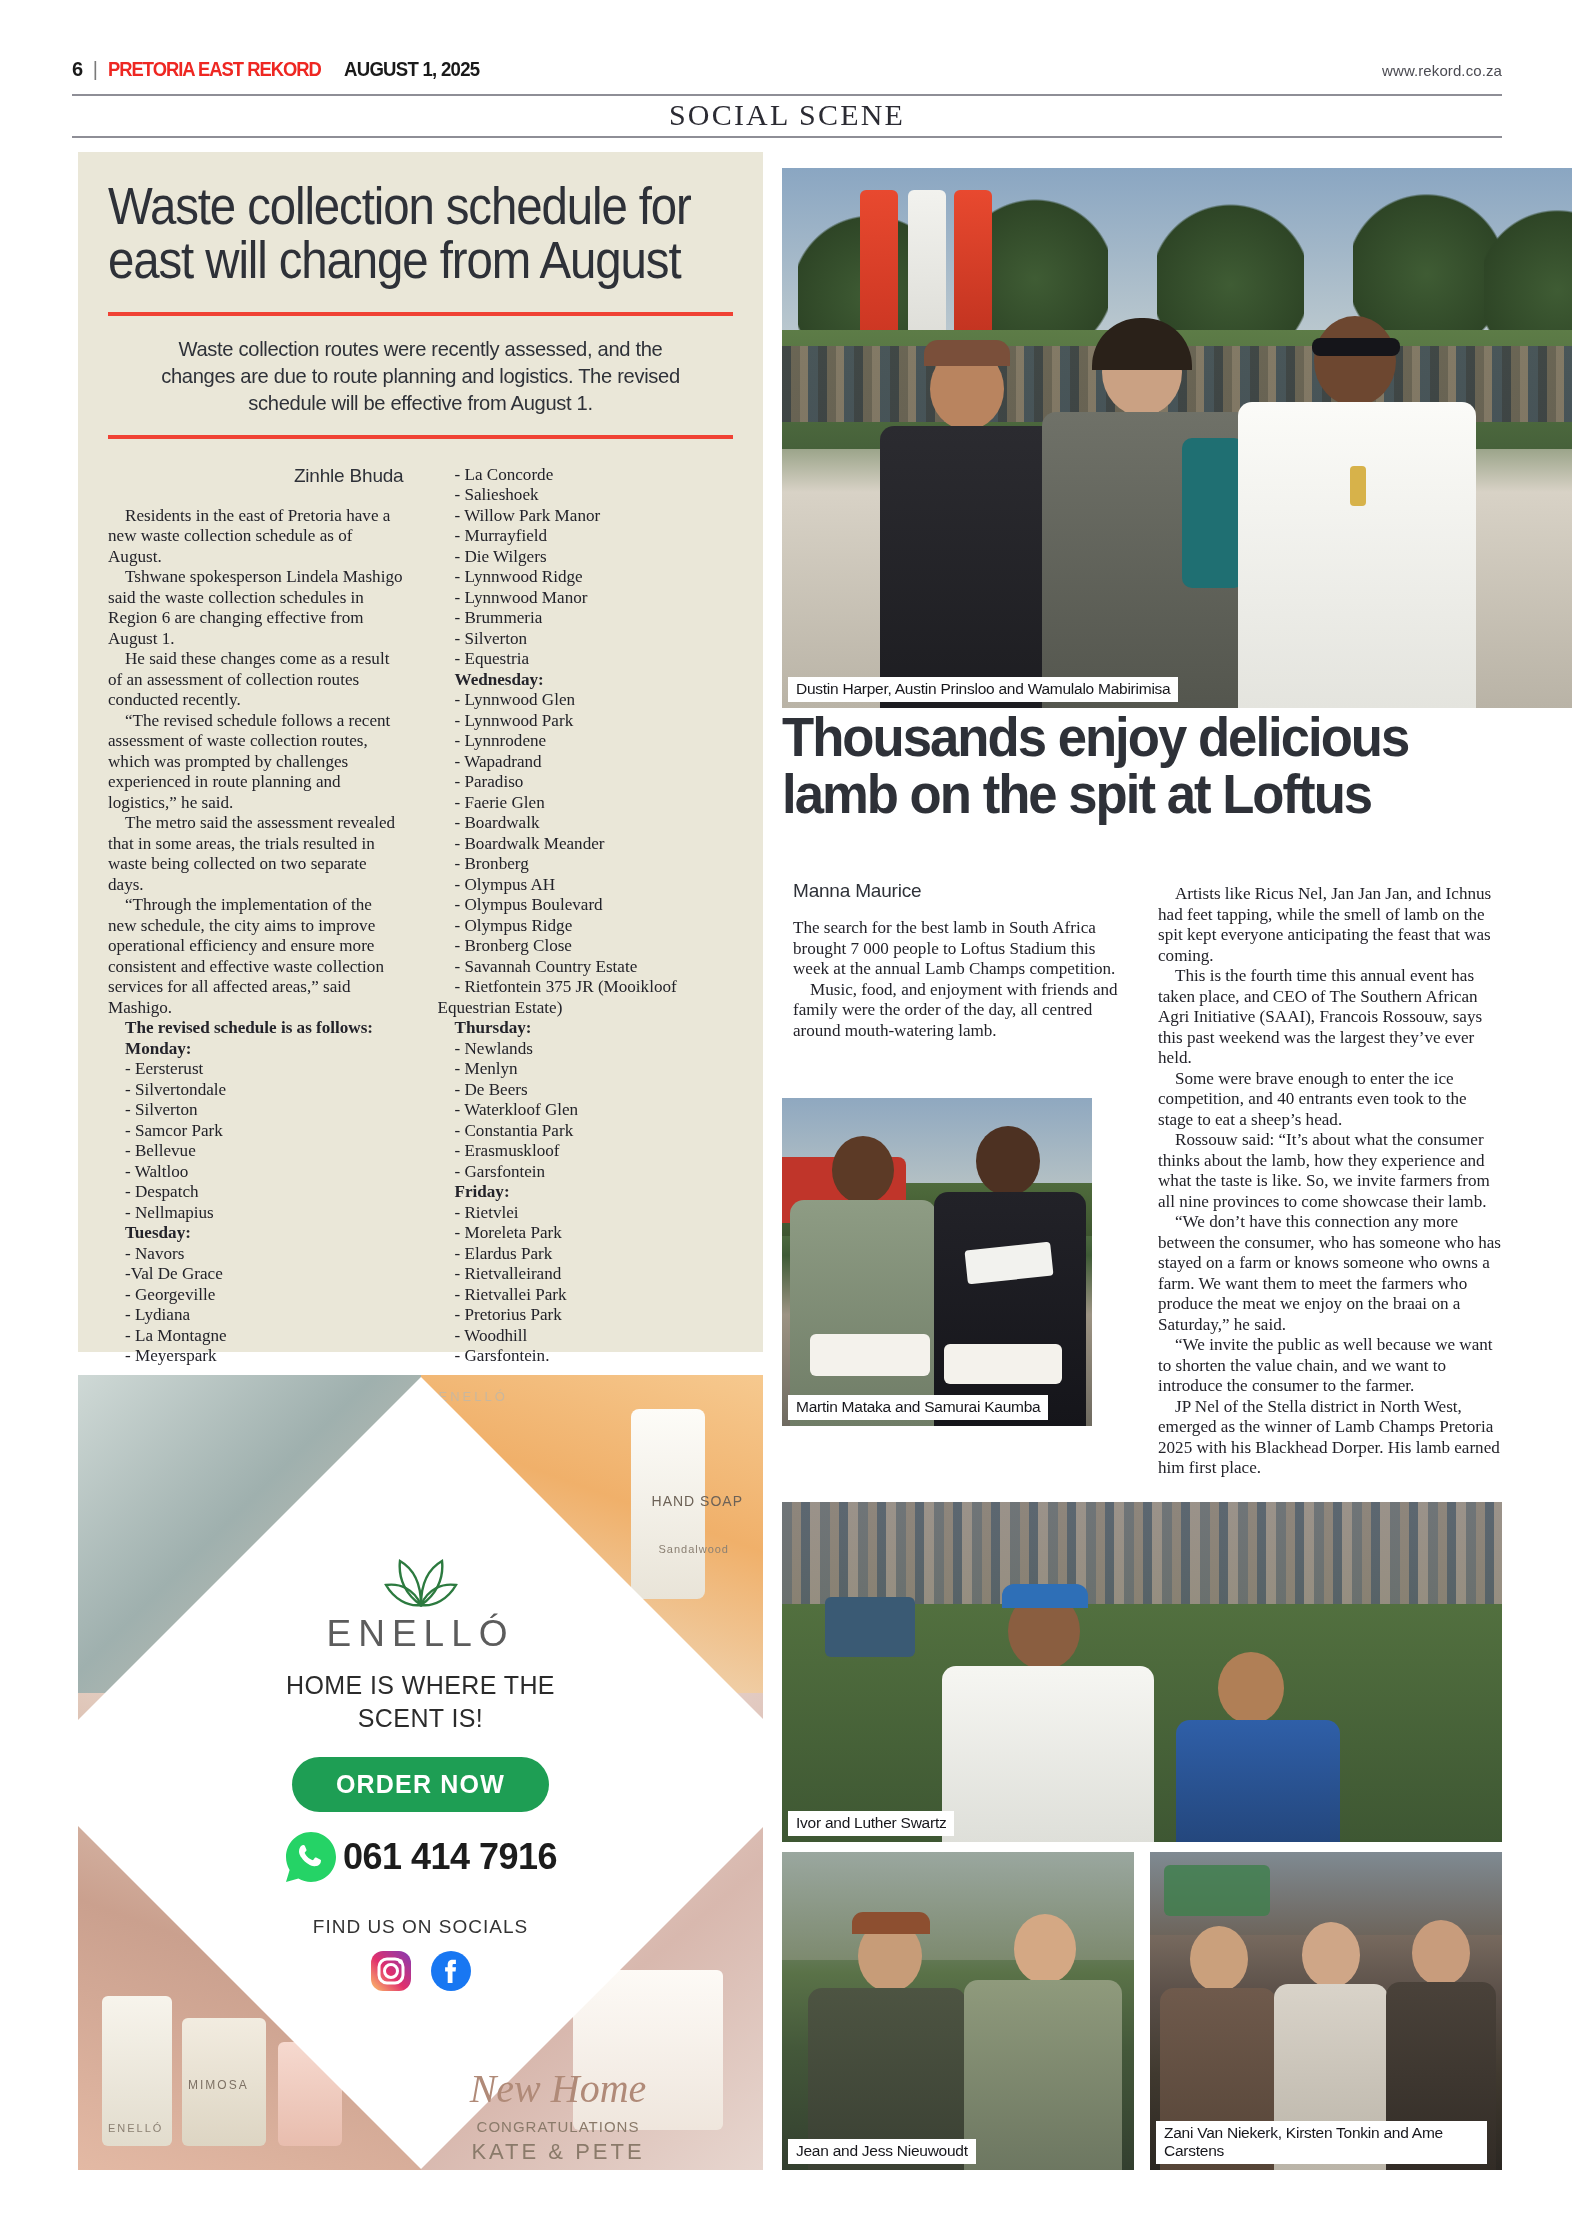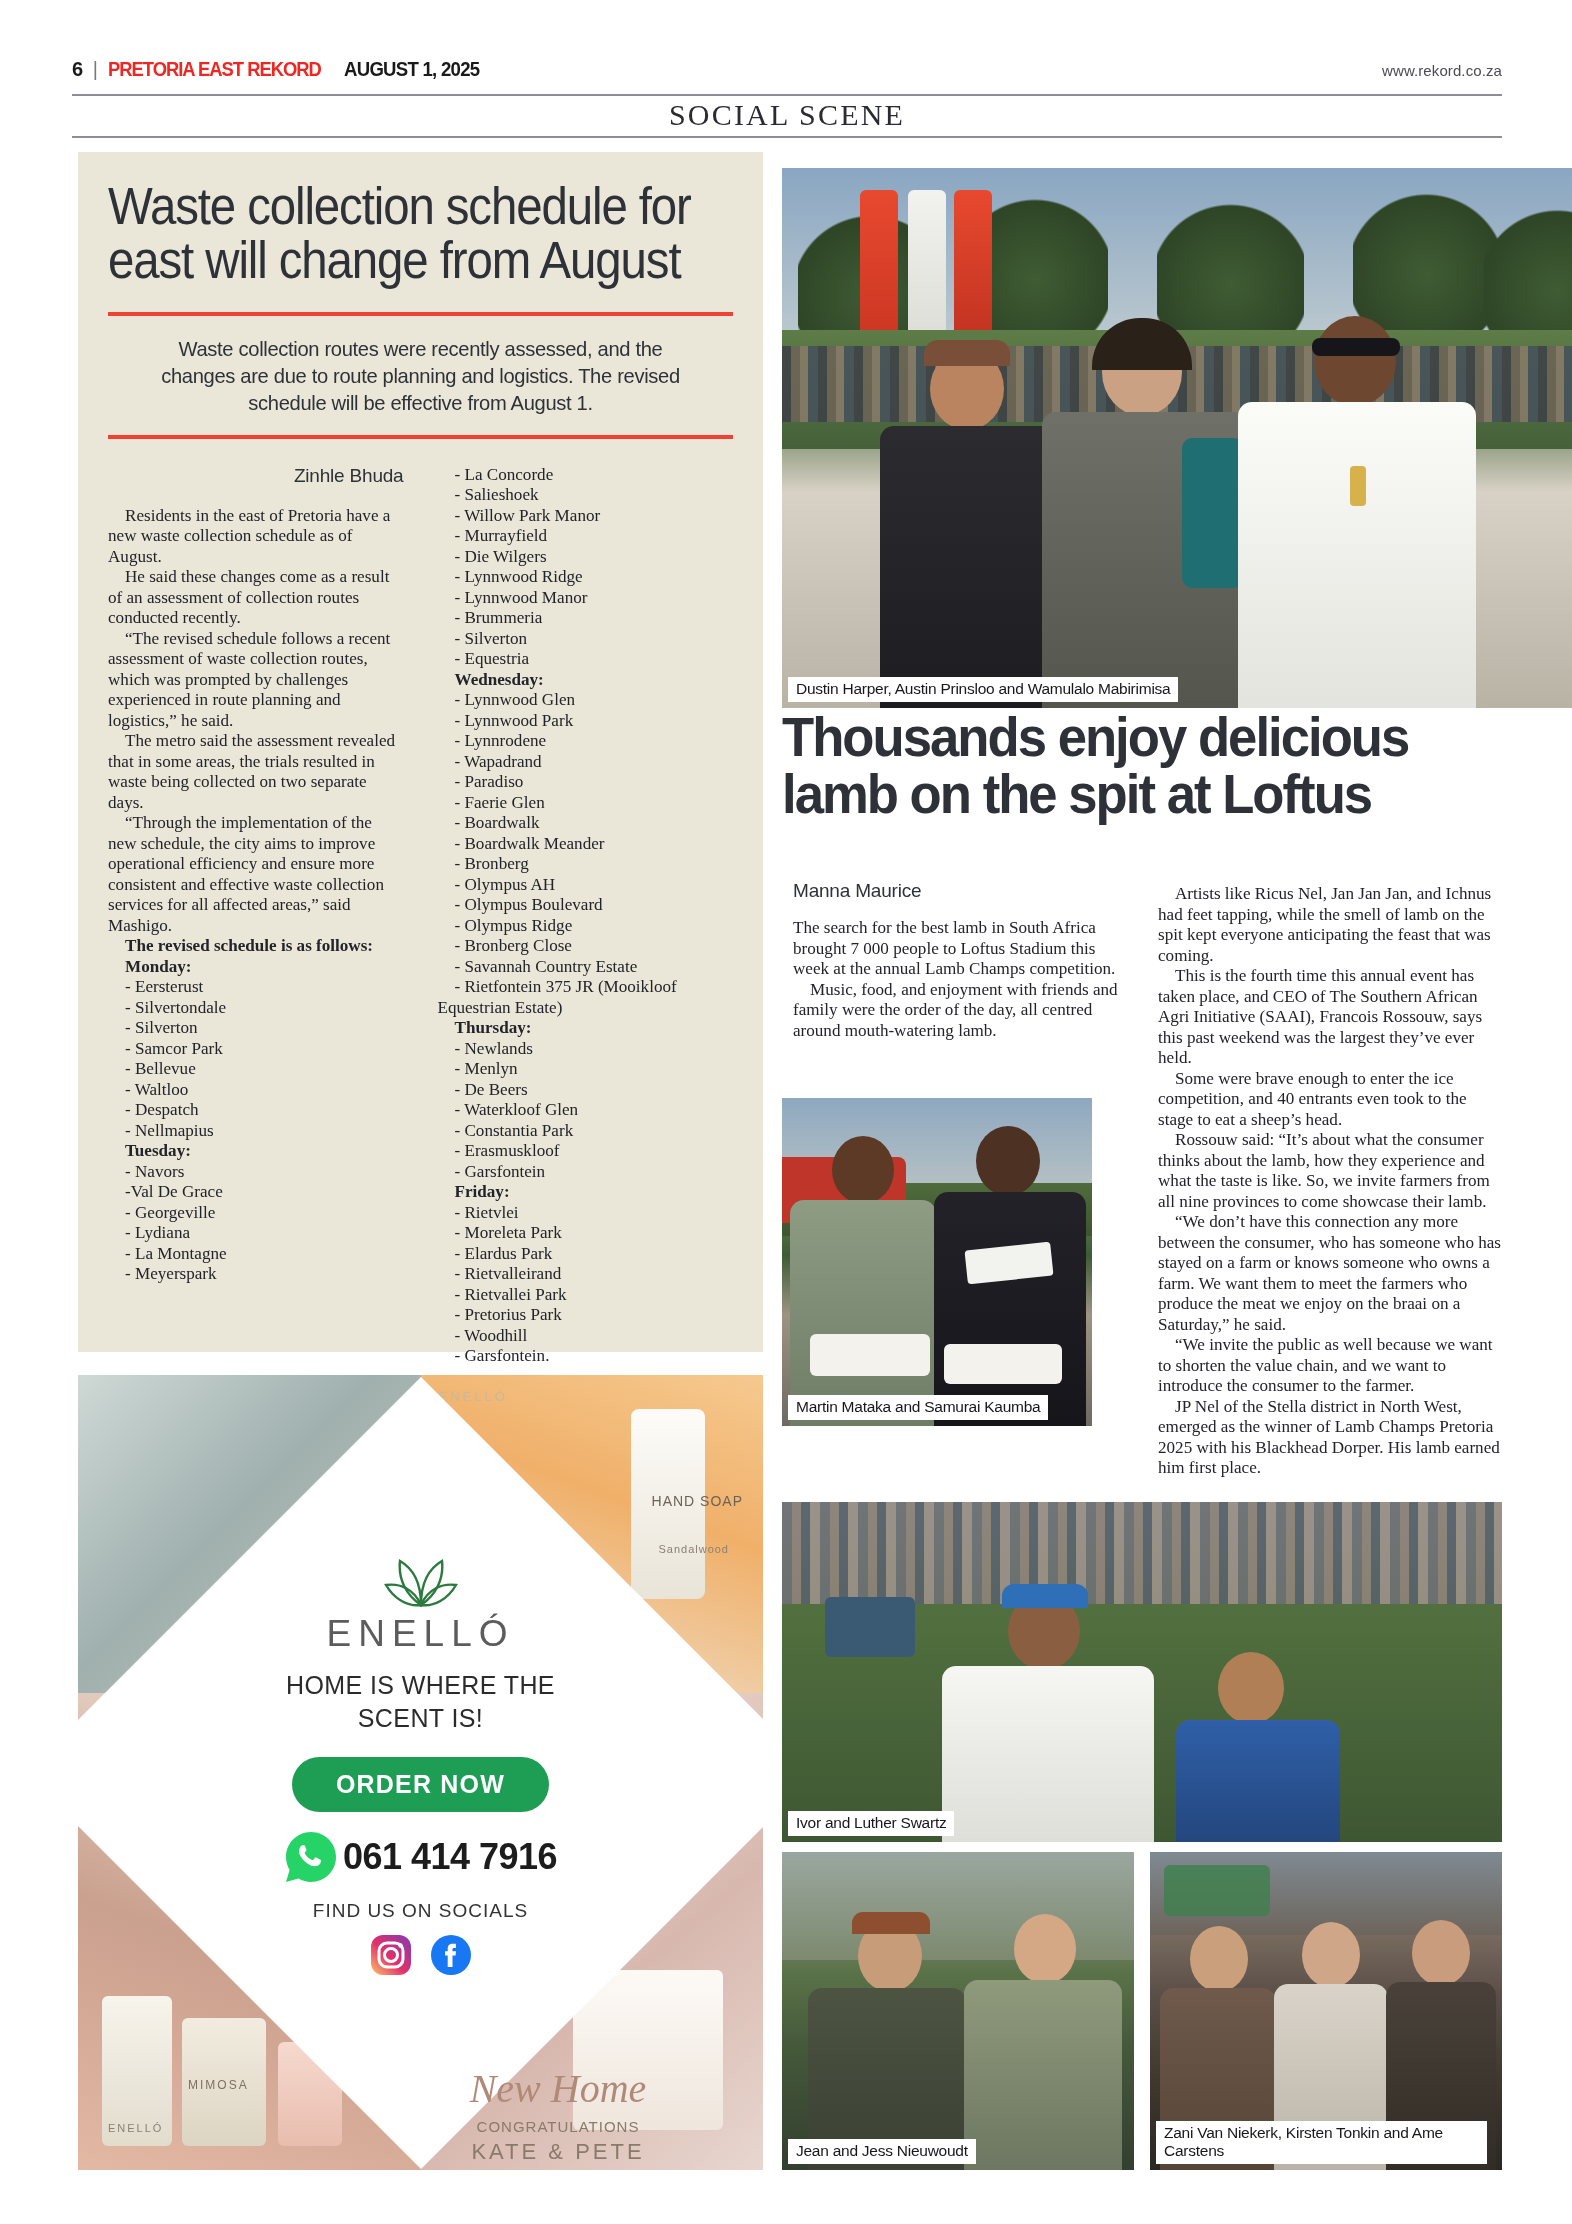--- a/index.html
+++ b/index.html
@@ -187,21 +187,21 @@
   }
   #ad-slogan {
     font-size: 25px; line-height: 1.32; color: #2b2b2b; text-align: center;
     letter-spacing: 0.4px; width: 330px; margin-bottom: 22px;
   }
   #ad-order {
     background: #1e9e54; color: #fff; font-size: 25px; font-weight: 700;
     letter-spacing: 1.2px; padding: 13px 44px; border-radius: 30px;
     border: none; margin-bottom: 18px; text-align: center;
   }
-  #ad-phone-row { display: flex; align-items: center; gap: 5px; margin-bottom: 16px; }
+  #ad-phone-row { display: flex; align-items: center; gap: 5px; margin-bottom: 32px; }
   #ad-phone { font-size: 36px; font-weight: 700; color: #1c1c1c; letter-spacing: -0.5px; }
   #ad-socials-label { font-size: 19px; color: #333; letter-spacing: 1px; margin-bottom: 12px; }
   #ad-social-icons { display: flex; gap: 18px; }
 
   .ad-bottle { position:absolute; border-radius: 6px; }
   #ad-candle-txt {
     position:absolute; left: 330px; top: 690px; width: 300px; text-align:center;
     font-family: "Liberation Sans", sans-serif; color:#8a7a6a;
   }
   #ad-candle-1 { font-size: 15px; letter-spacing: 1px; }
@@ -228,20 +228,21 @@
   <div id="waste-headline">Waste collection schedule for east will change from August</div>
   <div class="red-rule" id="rule-above-stand"></div>
   <div id="waste-stand">Waste collection routes were recently assessed, and the changes are due to route planning and logistics. The revised schedule will be effective from August 1.</div>
   <div class="red-rule" id="rule-below-stand"></div>
 
   <div id="waste-cols">
     <div class="wcol">
       <div id="waste-byline">Zinhle Bhuda</div>
       <div class="body-serif" id="w-body1">
           <p>Residents in the east of Pretoria have a new waste collection schedule as of August.</p>
+          <p>Tshwane spokesperson Lindela Mashigo said the waste collection schedules in Region 6 are changing effective from August 1.</p>
           <p>He said these changes come as a result of an assessment of collection routes conducted recently.</p>
           <p>“The revised schedule follows a recent assessment of waste collection routes, which was prompted by challenges experienced in route planning and logistics,” he said.</p>
           <p>The metro said the assessment revealed that in some areas, the trials resulted in waste being collected on two separate days.</p>
           <p>“Through the implementation of the new schedule, the city aims to improve operational efficiency and ensure more consistent and effective waste collection services for all affected areas,” said Mashigo.</p>
           <div class="sched-lead">The revised schedule is as follows:</div>
           <div class="dayhead">Monday:</div>
           <div class="sitem">- Eersterust</div>
           <div class="sitem">- Silvertondale</div>
           <div class="sitem">- Silverton</div>
           <div class="sitem">- Samcor Park</div>

